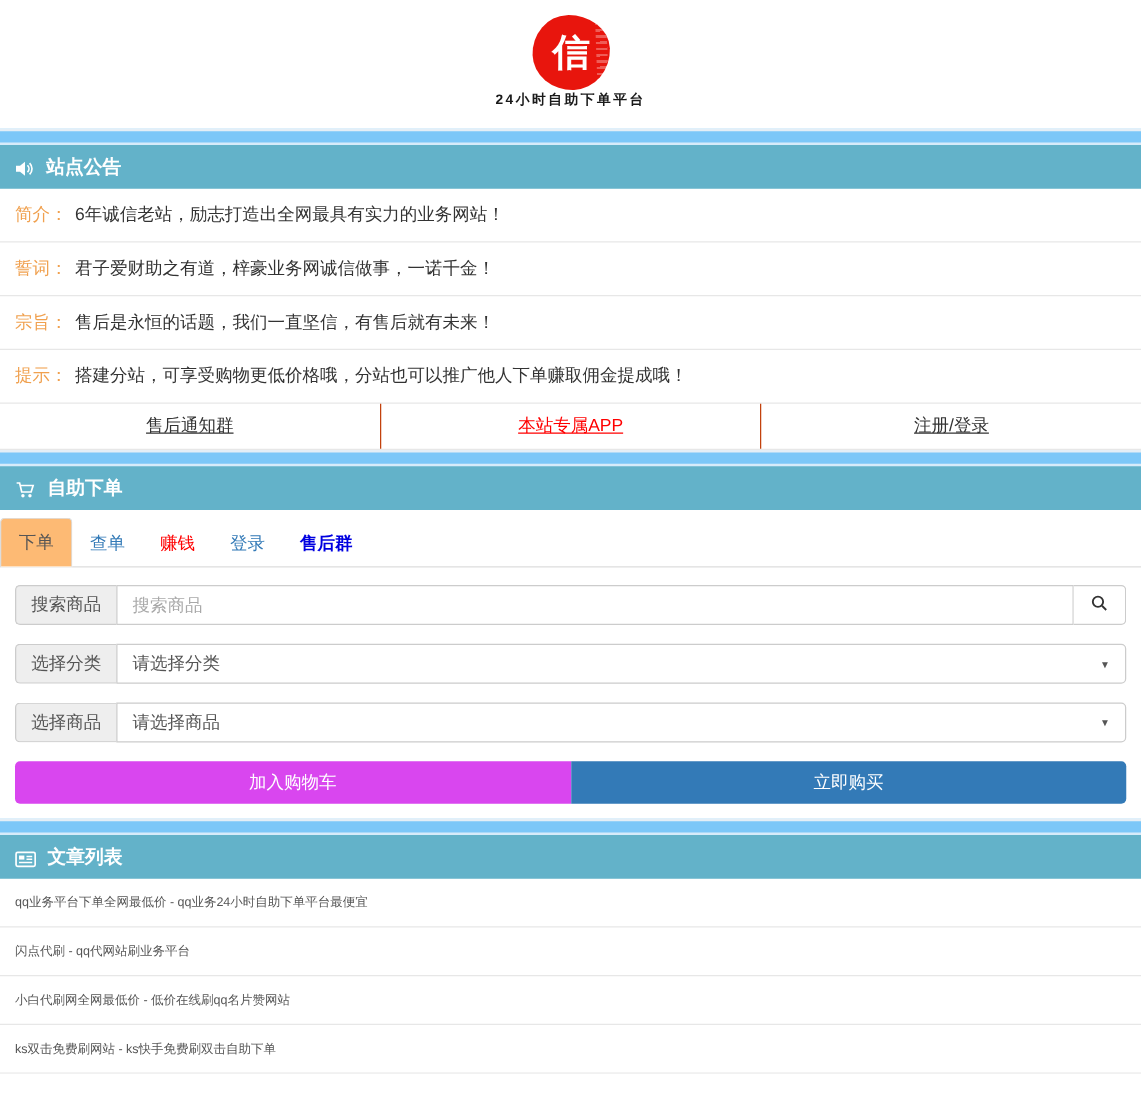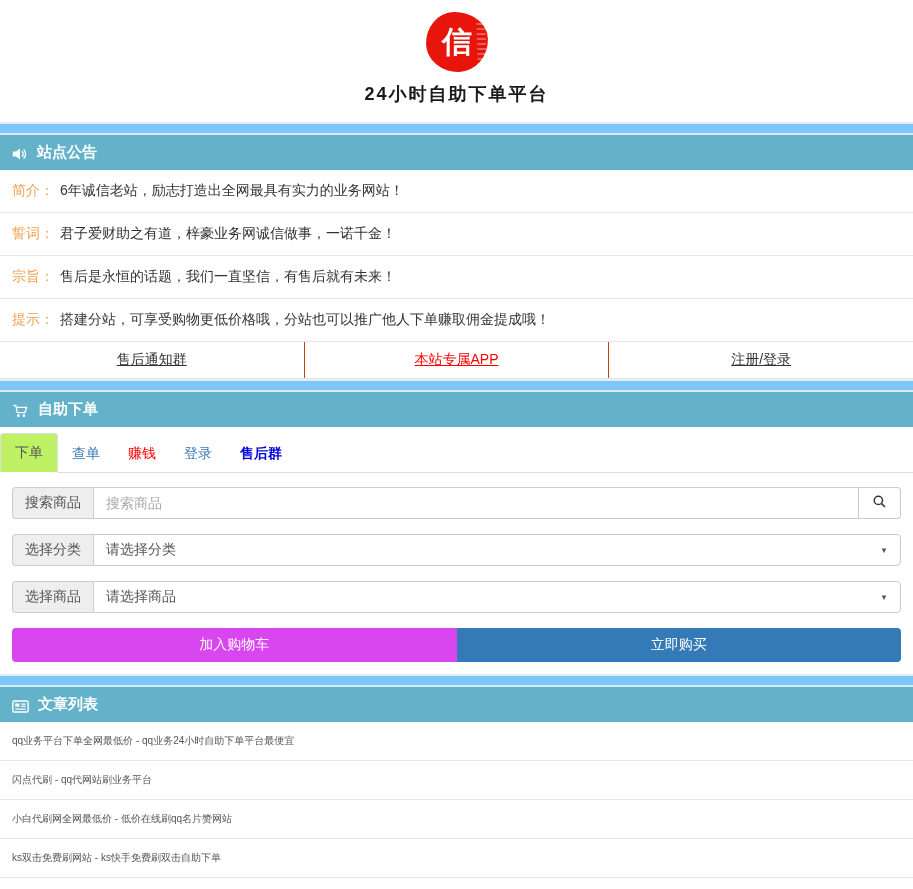--- a/index.html
+++ b/index.html
@@ -24,21 +24,21 @@
   .seal::after {
     content:"";
     position:absolute; right:2px; top:6px; bottom:6px; width:9px;
     background: repeating-linear-gradient(0deg, rgba(255,255,255,.30) 0 2px, rgba(255,255,255,0) 2px 5px);
     border-radius: 0 40% 40% 0;
   }
   .seal-char {
     color:#fff; font-size:30px; font-weight:bold; transform: rotate(2deg);
     font-family: "Liberation Sans", "DejaVu Sans", sans-serif;
   }
-  .site-title { margin-top:10px; font-size:18px; font-weight:bold; letter-spacing:2px; color:#1a1a1a; }
+  .site-title { font-size:11px; font-weight:bold; letter-spacing:2px; color:#1a1a1a; }
 
   
   .strip {
     height: 13px;
     background: #7cc7f8;
     border-top: 2px solid #e4eef6;
     border-bottom: 2px solid #d7ebfa;
   }
 
   
@@ -79,21 +79,21 @@
     padding: 6px 0 0 0;
     margin: 0 0 14px 0;
   }
   .tab {
     padding: 10px 14px;
     margin-bottom: -1px;
     cursor: pointer;
     font-size: 14px;
   }
   .tab.active {
-    background:#bef264;
+    background:#fdba74;
     border: 1px solid #ddd;
     border-bottom-color: #fff;
     border-radius: 4px 4px 0 0;
     color:#555;
     font-family:Liberation Serif, serif;
   }
   .tab.link { color:#337ab7; }
   .tab.red { color:#ff0000; }
   .tab.boldblue { color:#0000e0; font-weight:bold; }
 

